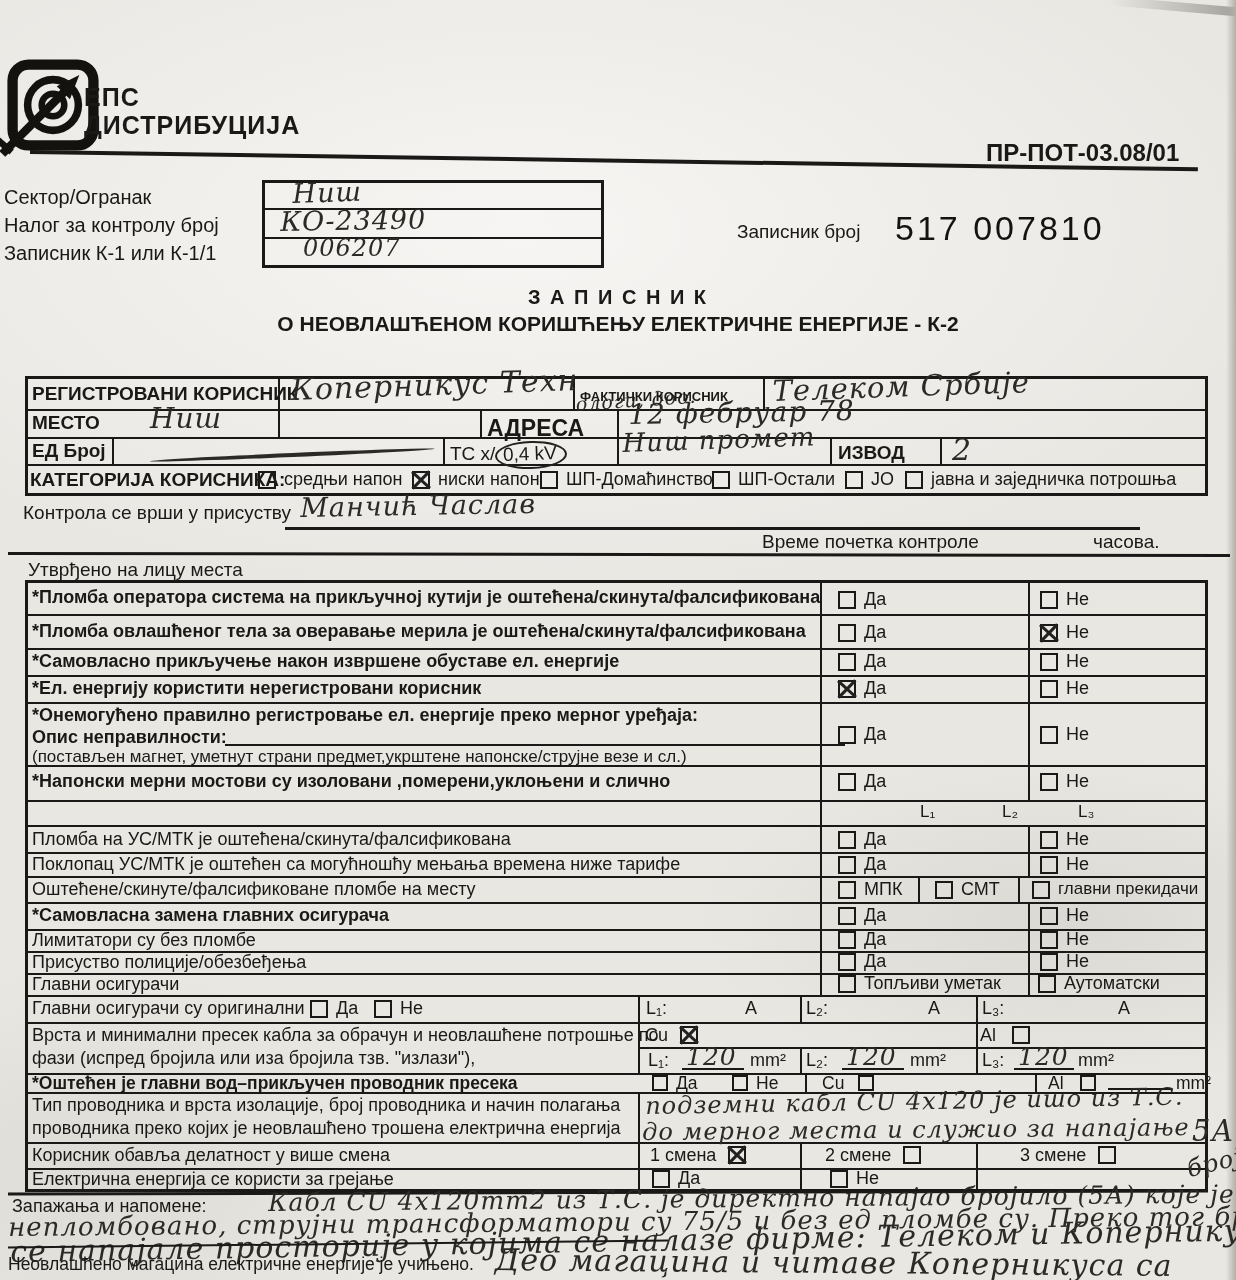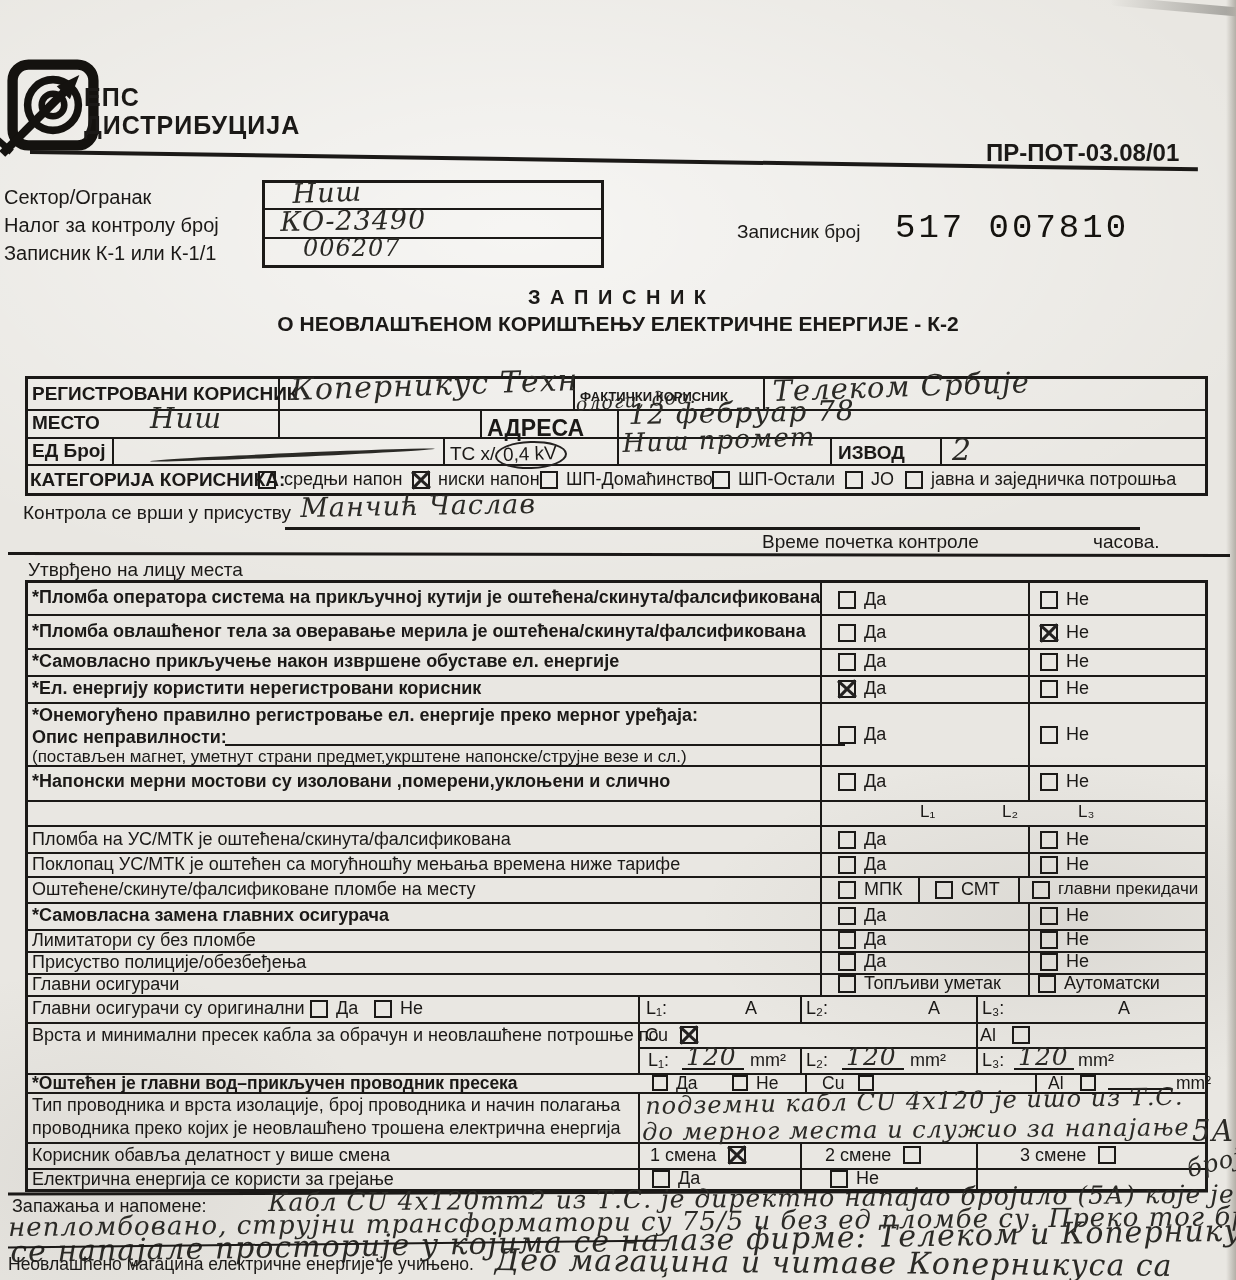--- a/index.html
+++ b/index.html
@@ -15,21 +15,21 @@
   .b{font-weight:bold}
   .hw{font-family:"DejaVu Serif",serif;font-style:italic;color:#2b2a26;letter-spacing:1px;transform-origin:left top}
   .hl{position:absolute;background:#1b1917;height:2px}
   .vl{position:absolute;background:#1b1917;width:2px}
   .box{position:absolute;border:3px solid #1b1917;box-sizing:border-box}
   .cb{box-sizing:border-box;position:absolute;width:18px;height:18px;border:2.5px solid #1b1917}
   .cb.checked::before,.cb.checked::after{content:"";position:absolute;top:50%;left:50%;width:24px;height:3px;background:#232120}
   .cb.checked::before{transform:translate(-50%,-50%) rotate(42deg)}
   .cb.checked::after{transform:translate(-50%,-50%) rotate(-46deg)}
   .circled{border:2px solid #232120;border-radius:50%;padding:1px 8px 2px 6px;display:inline-block;transform:rotate(-2deg)}
-  .mono{font-family:Liberation Mono, monospace}
+  .mono{font-family:Liberation Sans, sans-serif}
   .streak{position:absolute;left:1110px;top:2px;width:130px;height:9px;background:linear-gradient(to right,transparent,#4a4944);transform:rotate(5deg);opacity:.45;border-radius:4px}
   .edge{position:absolute;left:1226px;top:0;width:10px;height:1280px;background:linear-gradient(to right,transparent,#b3afa7)}
 </style>
 </head>
 <body>
 
 <div class="page">
   <i class="streak"></i>
   <i class="edge"></i>
 
@@ -251,20 +251,21 @@
   <span class="cb" style="left:374px;top:1000px"></span>
   <span class="p t" style="left:400px;top:999px">Не</span>
   <span class="p t" style="left:646px;top:999px">L₁:</span>
   <span class="p t" style="left:745px;top:999px">А</span>
   <span class="p t" style="left:806px;top:999px">L₂:</span>
   <span class="p t" style="left:928px;top:999px">А</span>
   <span class="p t" style="left:982px;top:999px">L₃:</span>
   <span class="p t" style="left:1118px;top:999px">А</span>
 
   <span class="p t" style="left:32px;top:1026px">Врста и минимални пресек кабла за обрачун и неовлашћене потрошње по</span>
+  <span class="p t" style="left:32px;top:1049px">фази (испред бројила или иза бројила тзв. "излази"),</span>
   <span class="p t" style="left:645px;top:1026px">Cu</span>
   <span class="cb checked" style="left:680px;top:1026px"></span>
   <span class="p t" style="left:980px;top:1026px">Al</span>
   <span class="cb" style="left:1012px;top:1026px"></span>
   <span class="p t" style="left:648px;top:1051px">L₁:</span>
   <span class="p hw" style="left:686px;top:1042px;font-size:25px">120</span>
   <i class="hl" style="left:682px;top:1068px;width:62px"></i>
   <span class="p t" style="left:750px;top:1051px">mm²</span>
   <span class="p t" style="left:806px;top:1051px">L₂:</span>
   <span class="p hw" style="left:846px;top:1042px;font-size:25px">120</span>

